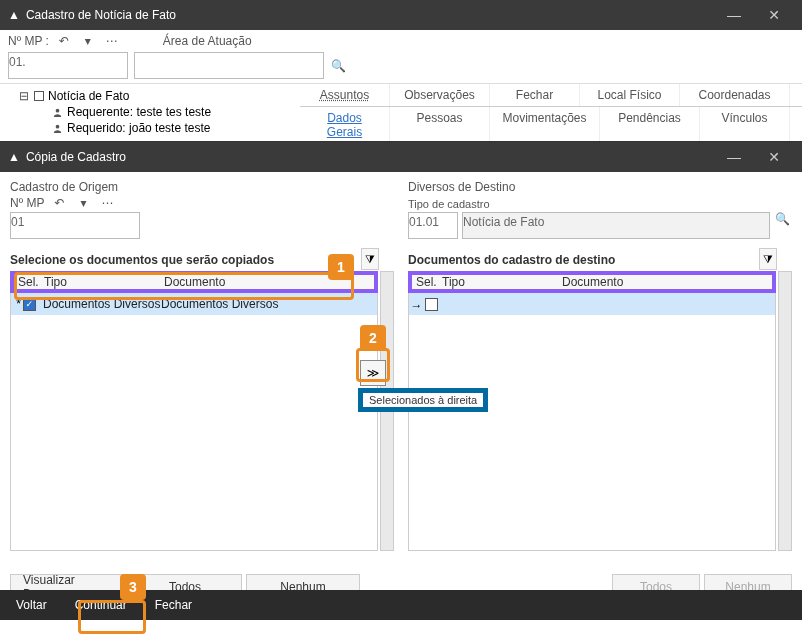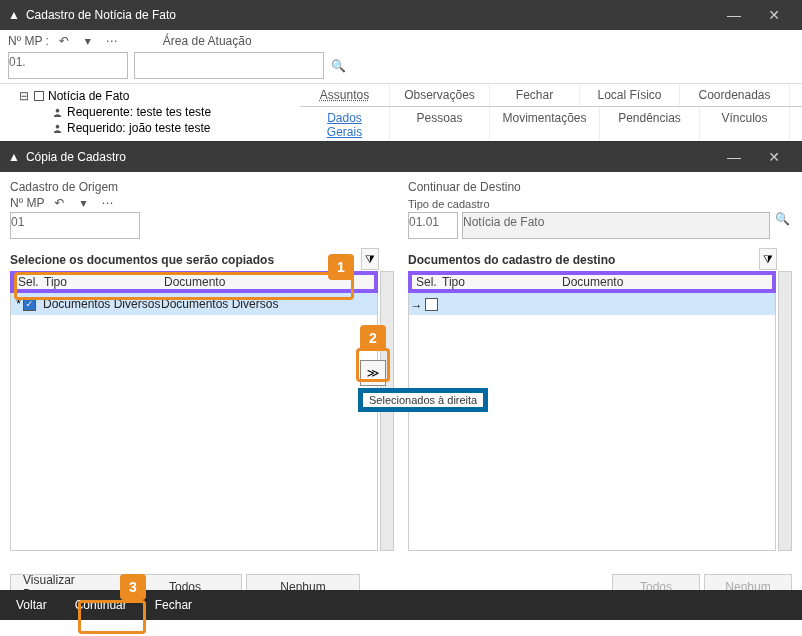--- a/index.html
+++ b/index.html
@@ -184,21 +184,21 @@
               </div>
             <div class="c2">Documentos Diversos</div>
             <div class="c3">Documentos Diversos</div>
           </div>
         </div>
         <div class="scroll-v"></div>
       </div>
     </div>
 
     <div class="side">
-      <div class="section-title">Continuar de Destino</div>
+      <div class="section-title">Diversos de Destino</div>
       <div class="section-title" style="font-size:11px">Tipo de cadastro</div>
       <div style="display:flex;gap:4px">
         <div class="field" style="width:50px">01.01</div>
         <div class="field" style="flex:1;background:#f2f2f2">Notícia de Fato</div>
         <span class="small-icon">🔍</span>
       </div>
 
       <div class="doclabel">Documentos do cadastro de destino</div>
 
       <div style="position:relative; margin-right:16px;">

